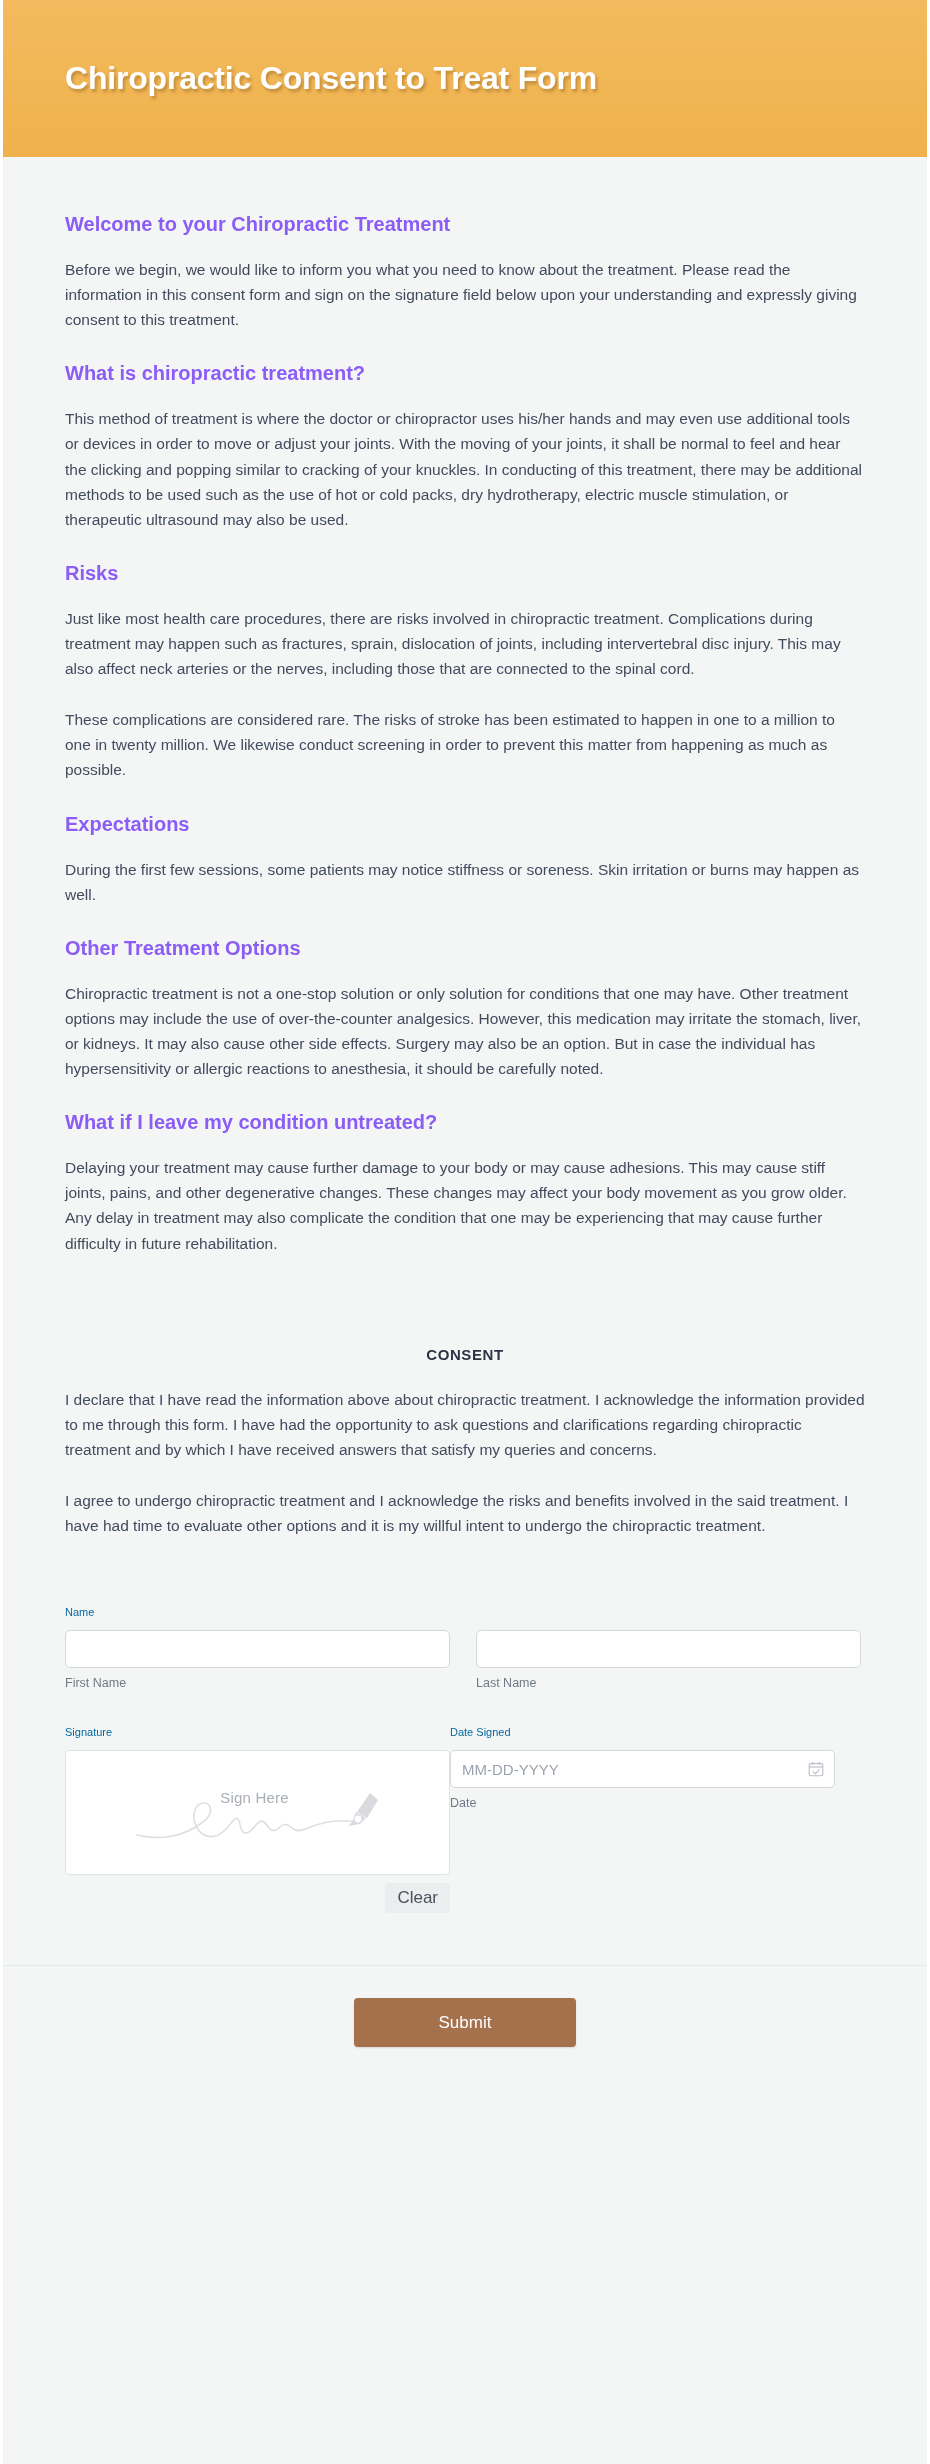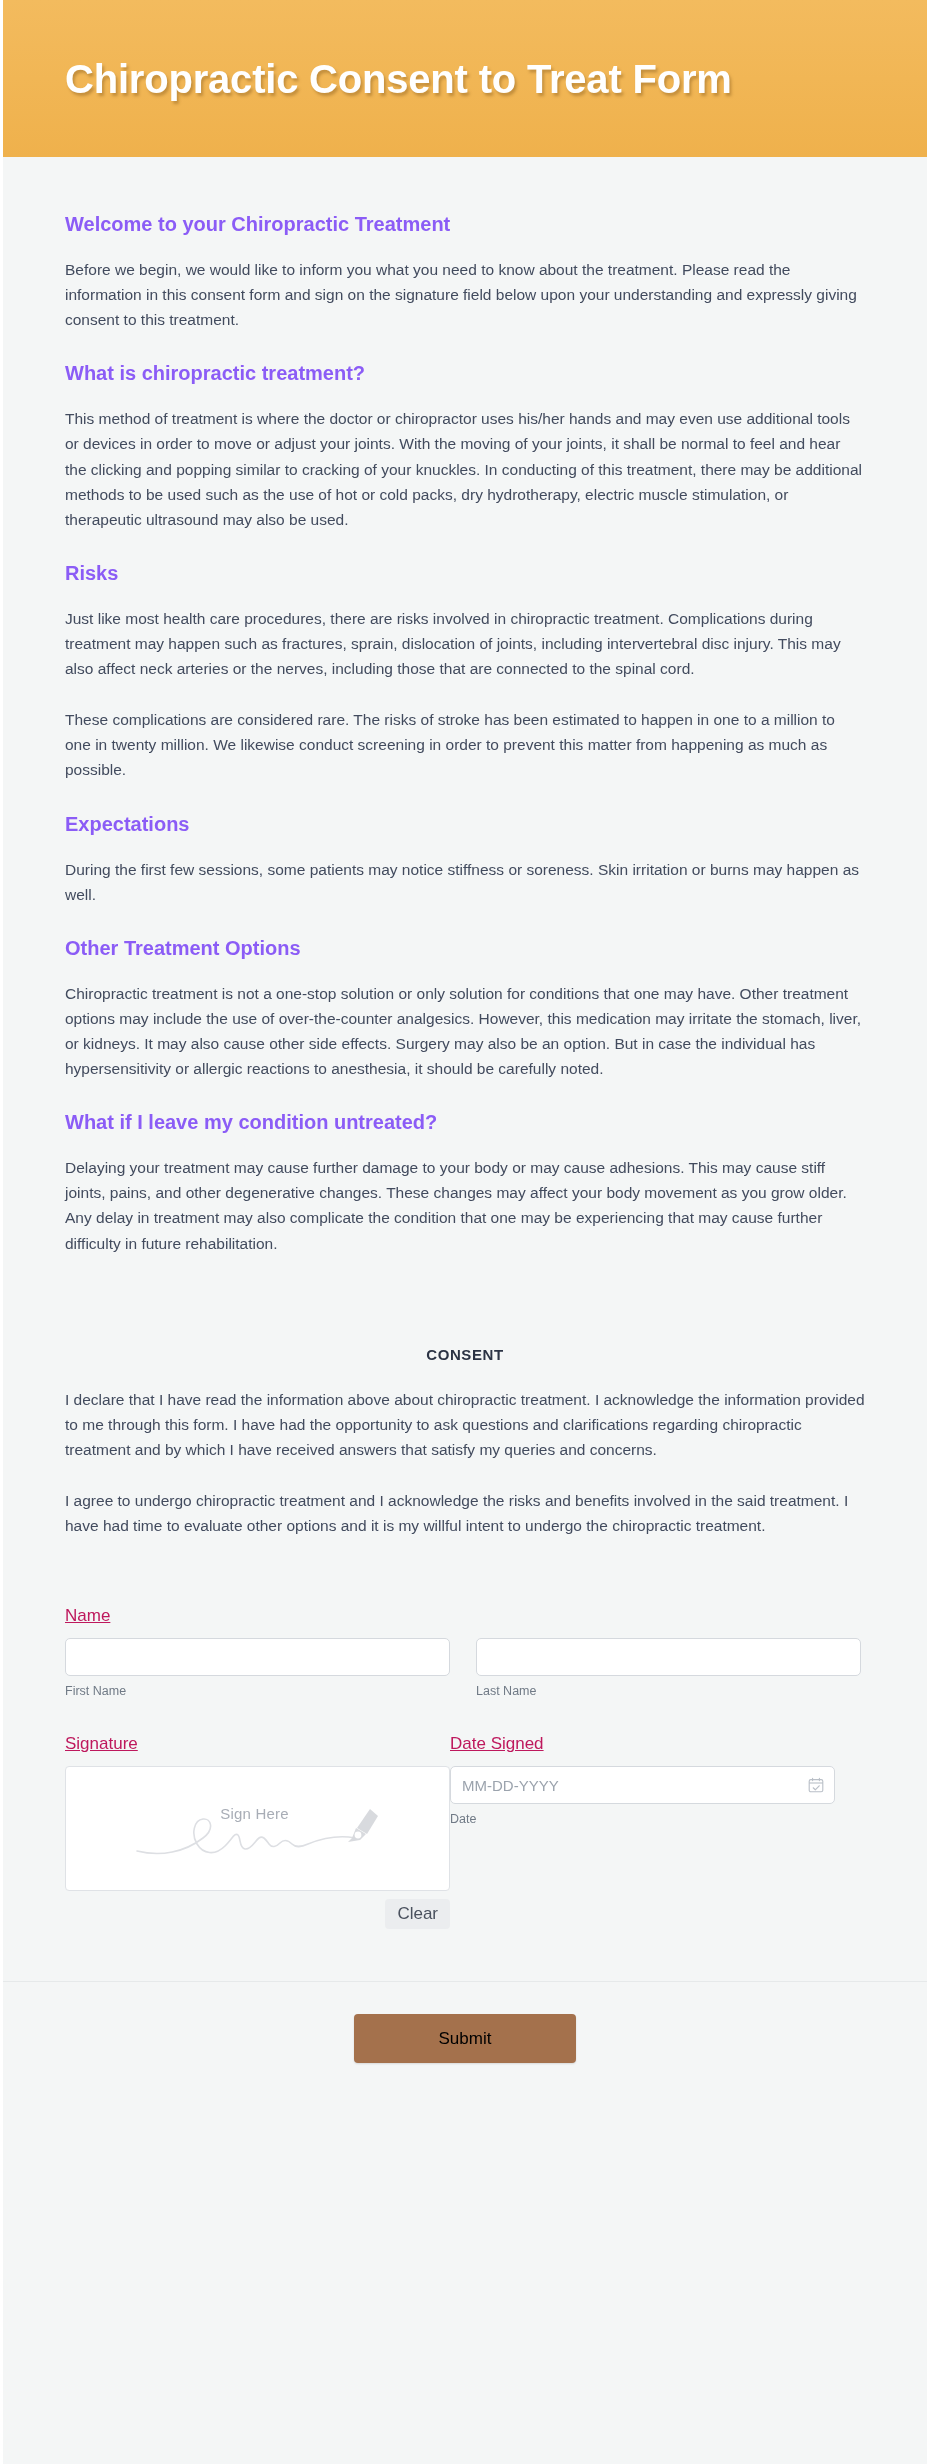--- a/index.html
+++ b/index.html
@@ -38,21 +38,21 @@
   .form-header::after {
     content: "";
     position: absolute;
     left: 0; right: 0; bottom: -14px;
     height: 14px;
     background: linear-gradient(180deg, rgba(0,0,0,0.10), rgba(0,0,0,0));
     pointer-events: none;
   }
   .form-title {
     margin-left: 62px;
-    font-size: 40px;
+    font-size: 32px;
     font-weight: 700;
     letter-spacing: -0.2px;
     color: #ffffff;
     text-shadow: 2px 3px 3px rgba(120,80,20,0.38);
     line-height: 1.1;
   }
 
   
   .content {
     padding: 0 62px;
@@ -88,26 +88,25 @@
     color: #2b3344;
     margin-bottom: 24px;
   }
 
   
   .fields { padding: 42px 62px 0 62px; }
 
   .field-group { margin-bottom: 36px; }
 
   .field-label {
-    font-size: 17px;
+    font-size: 11px;
     font-weight: 400;
-    color: #be185d;
+    color: #0369a1;
     margin-bottom: 12px;
     display: block;
-    text-decoration: underline;
   }
 
   .row { display: flex; gap: 26px; }
   .col { width: 385px; }
 
   .text-input {
     width: 100%;
     height: 38px;
     background: #ffffff;
     border: 1px solid #d5d9de;
@@ -199,21 +198,21 @@
     padding: 32px 0 46px 0;
     display: flex;
     justify-content: center;
   }
   .submit-btn {
     width: 222px;
     height: 49px;
     background: #a4714c;
     border: none;
     border-radius: 4px;
-    color: #000000;
+    color: #ffffff;
     font-family: "Liberation Sans", sans-serif;
     font-size: 17px;
     cursor: pointer;
     box-shadow: 0 1px 2px rgba(0,0,0,0.12);
   }
 </style>
 </head>
 <body>
 
 <div class="page">

